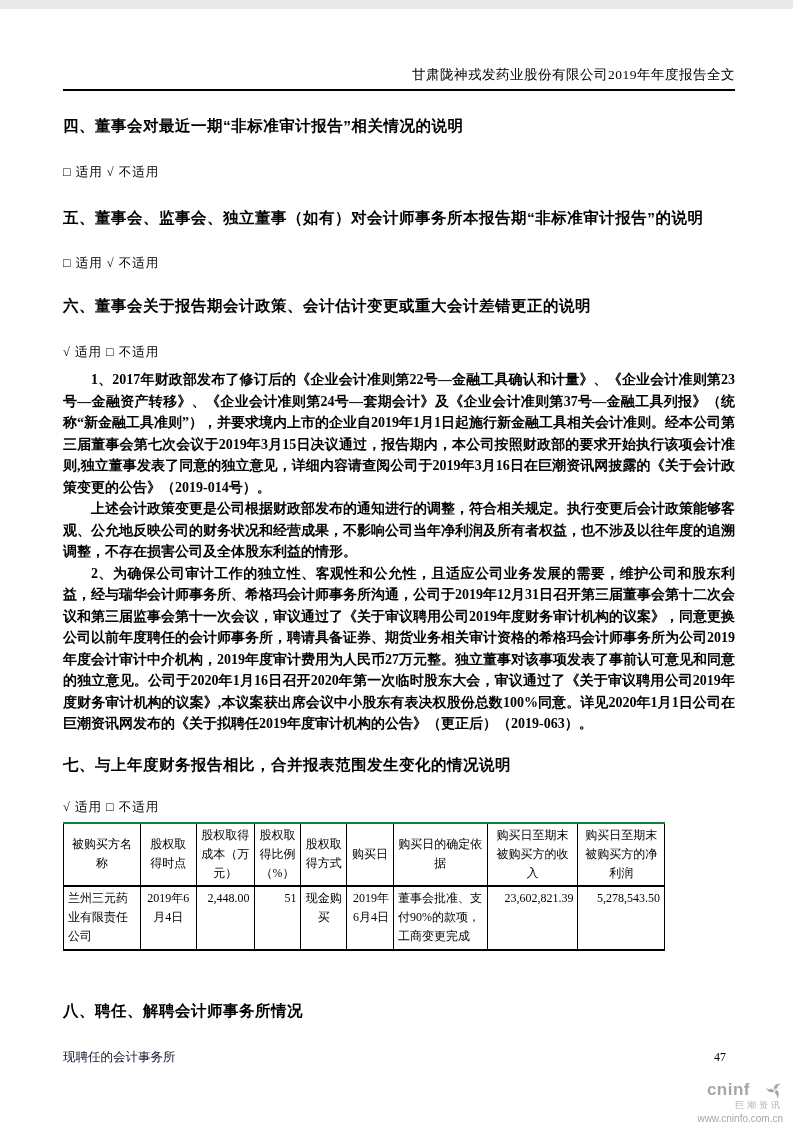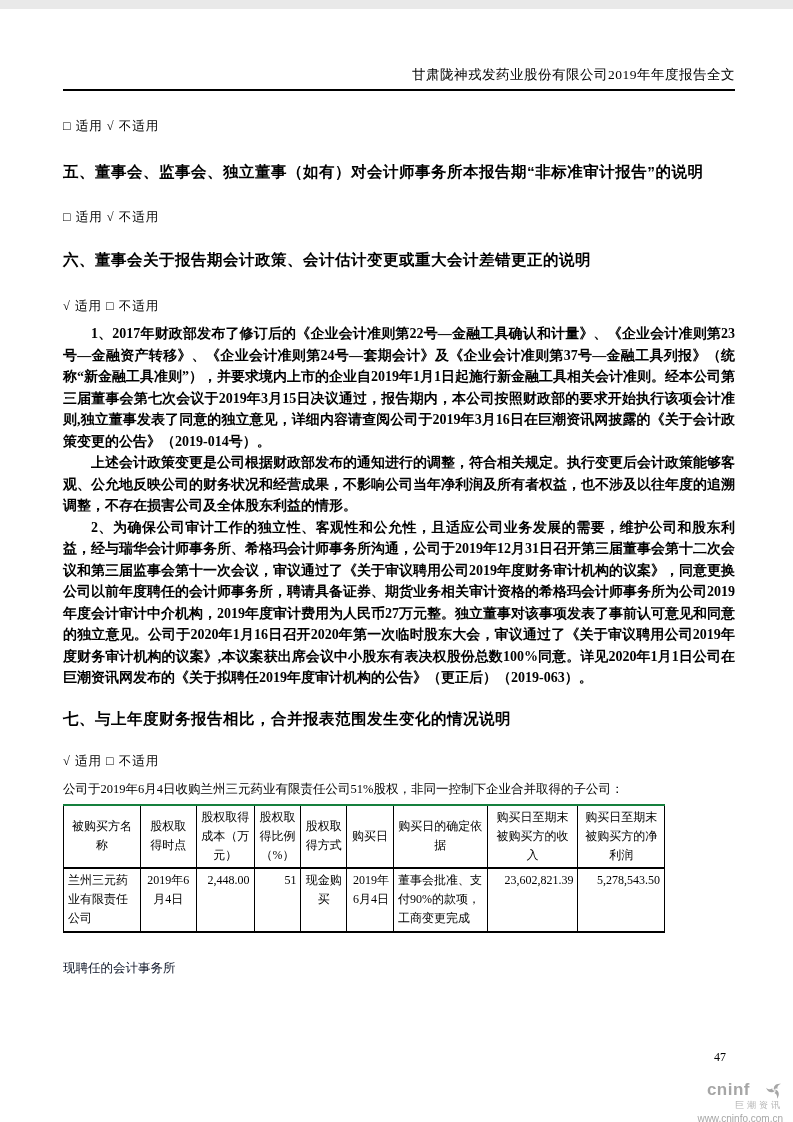--- a/index.html
+++ b/index.html
@@ -117,37 +117,37 @@
   .logo-url { font-size:10px; color:#a6a6a6; margin-top:2px; }
 </style>
 </head>
 <body>
 
 <div class="page">
   <div class="content">
 
     <div class="report-header">甘肃陇神戎发药业股份有限公司2019年年度报告全文</div>
 
+    <div class="sec-title t4">四、董事会对最近一期“非标准审计报告”相关情况的说明</div>
     <div class="applicability a4">□ 适用 √ 不适用</div>
 
     <div class="sec-title t5">五、董事会、监事会、独立董事（如有）对会计师事务所本报告期“非标准审计报告”的说明</div>
     <div class="applicability a5">□ 适用 √ 不适用</div>
 
     <div class="sec-title t6">六、董事会关于报告期会计政策、会计估计变更或重大会计差错更正的说明</div>
     <div class="applicability a6">√ 适用 □ 不适用</div>
 
     <div class="para-block">
       <p>1、2017年财政部发布了修订后的《企业会计准则第22号—金融工具确认和计量》、《企业会计准则第23号—金融资产转移》、《企业会计准则第24号—套期会计》及《企业会计准则第37号—金融工具列报》（统称“新金融工具准则”），并要求境内上市的企业自2019年1月1日起施行新金融工具相关会计准则。经本公司第三届董事会第七次会议于2019年3月15日决议通过，报告期内，本公司按照财政部的要求开始执行该项会计准则,独立董事发表了同意的独立意见，详细内容请查阅公司于2019年3月16日在巨潮资讯网披露的《关于会计政策变更的公告》（2019-014号）。</p>
       <p>上述会计政策变更是公司根据财政部发布的通知进行的调整，符合相关规定。执行变更后会计政策能够客观、公允地反映公司的财务状况和经营成果，不影响公司当年净利润及所有者权益，也不涉及以往年度的追溯调整，不存在损害公司及全体股东利益的情形。</p>
       <p>2、为确保公司审计工作的独立性、客观性和公允性，且适应公司业务发展的需要，维护公司和股东利益，经与瑞华会计师事务所、希格玛会计师事务所沟通，公司于2019年12月31日召开第三届董事会第十二次会议和第三届监事会第十一次会议，审议通过了《关于审议聘用公司2019年度财务审计机构的议案》，同意更换公司以前年度聘任的会计师事务所，聘请具备证券、期货业务相关审计资格的希格玛会计师事务所为公司2019年度会计审计中介机构，2019年度审计费用为人民币27万元整。独立董事对该事项发表了事前认可意见和同意的独立意见。公司于2020年1月16日召开2020年第一次临时股东大会，审议通过了《关于审议聘用公司2019年度财务审计机构的议案》,本议案获出席会议中小股东有表决权股份总数100%同意。详见2020年1月1日公司在巨潮资讯网发布的《关于拟聘任2019年度审计机构的公告》（更正后）（2019-063）。</p>
     </div>
 
     <div class="sec-title t7">七、与上年度财务报告相比，合并报表范围发生变化的情况说明</div>
     <div class="applicability a7">√ 适用 □ 不适用</div>
-    <div class="table-intro">公司于2019年6月4日收购兰州三元药业有限责任公司51%股权，非同一控制下企业合并取得的子公司：</div>
 
     <table class="report-table">
       <colgroup>
         <col style="width:12.8%">
           <col style="width:9.3%">
           <col style="width:9.6%">
         <col style="width:7.8%">
           <col style="width:7.6%">
           <col style="width:7.8%">
         <col style="width:15.6%">
@@ -175,20 +175,21 @@
           <td class="c-right">51</td>
           <td class="c-center">现金购买</td>
           <td class="c-right">2019年6月4日</td>
           <td class="c-left">董事会批准、支付90%的款项，工商变更完成</td>
           <td class="c-right">23,602,821.39</td>
           <td class="c-right">5,278,543.50</td>
         </tr>
       </tbody>
     </table>
 
+    <div class="sec-title t8">八、聘任、解聘会计师事务所情况</div>
     <div class="hired-note">现聘任的会计事务所</div>
 
   </div>
 
   <div class="page-number">47</div>
 
   <div class="cninfo-logo">
     <div class="logo-row">
       <span class="logo-brand">cninf</span>
       <span class="logo-swirl">

